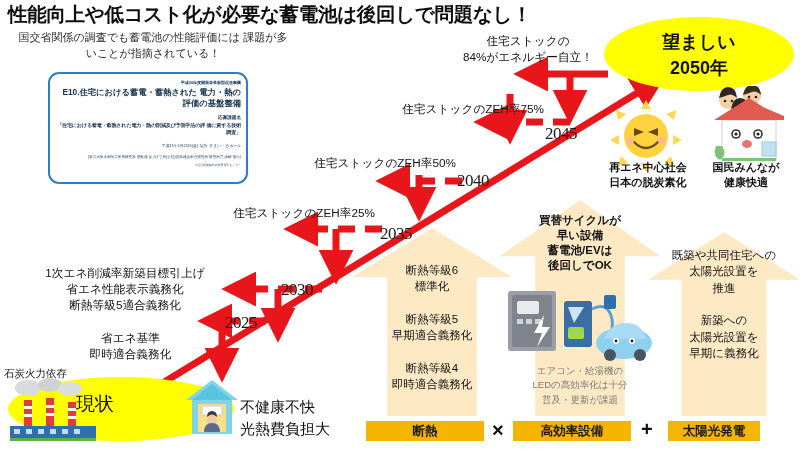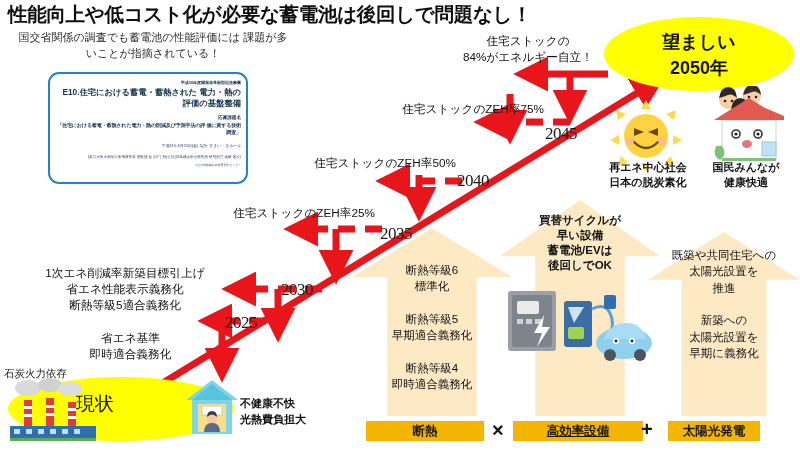--- a/index.html
+++ b/index.html
@@ -76,21 +76,21 @@
     background: #ffff00; border-radius: 50%;
   }
   .goal-label {
     position: absolute; left: 604px; top: 29px; width: 190px;
     text-align: center; font-size: 18px; font-weight: bold; color: #111;
     line-height: 1.45;
   }
 
   
   .cap { position: absolute; font-size: 11px; color: #111; text-align: center; line-height: 1.4; font-weight: bold; }
-  .cap-unhealthy { position: absolute; left: 240px; top: 396px; font-size: 11px; color: #111; line-height: 1.45; font-weight: bold; }
+  .cap-unhealthy { position: absolute; left: 240px; top: 396px; font-size: 15px; color: #111; line-height: 1.45; font-weight: normal; }
 
   
   .pillar {
     position: absolute;
     background: #fdeac4;
     clip-path: polygon(50% 0%, 100% 26%, 78% 26%, 78% 100%, 22% 100%, 22% 26%, 0 26%);
   }
   .pillar-text { position: absolute; text-align: center; color: #111; }
 
   .catbar {
@@ -138,21 +138,24 @@
 
 断熱等級4
 即時適合義務化</div>
   <div class="catbar" style="left:366px; top:421px; width:118px;">断熱</div>
 
   <div class="pillar" style="left:500px; top:200px; width:160px; height:216px;"></div>
   <div class="pillar-text" style="left:505px; top:213px; width:150px; font-size:11.5px; font-weight:bold; line-height:1.3; white-space:pre-line;">買替サイクルが
 早い設備
 蓄電池/EVは
 後回しでOK</div>
-  <div class="catbar" style="left:513px; top:421px; width:130px;text-decoration:underline;">高効率設備</div>
+  <div class="gray-note" style="left:500px; top:364px; width:160px; white-space:pre-line;">エアコン・給湯機の
+LEDの高効率化は十分
+普及・更新が課題</div>
+  <div class="catbar" style="left:513px; top:421px; width:118px;">高効率設備</div>
 
   <svg class="clip" style="left:504px; top:285px;" width="152" height="78" viewBox="0 0 152 78">
     <rect x="4" y="6" width="48" height="60" rx="3" fill="#9a9ea6"></rect>
     <rect x="8" y="10" width="40" height="52" rx="2" fill="#7e838c"></rect>
     <rect x="13" y="16" width="22" height="13" rx="2" fill="#e9eaec"></rect>
     <rect x="13" y="34" width="6" height="5" fill="#cfd2d6"></rect>
     <rect x="22" y="34" width="6" height="5" fill="#cfd2d6"></rect>
     <rect x="31" y="34" width="6" height="5" fill="#cfd2d6"></rect>
     <path d="M40 30 L30 48 L38 48 L33 62 L46 42 L38 42 Z" fill="#ffffff"></path>
     <rect x="60" y="16" width="28" height="46" rx="3" fill="#3a6ea5"></rect>

